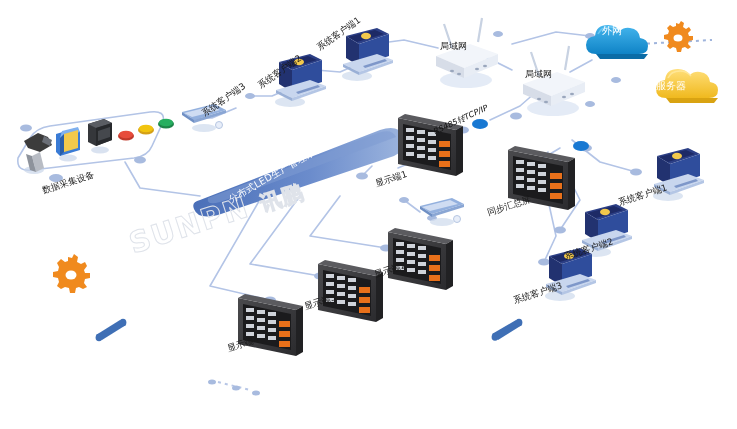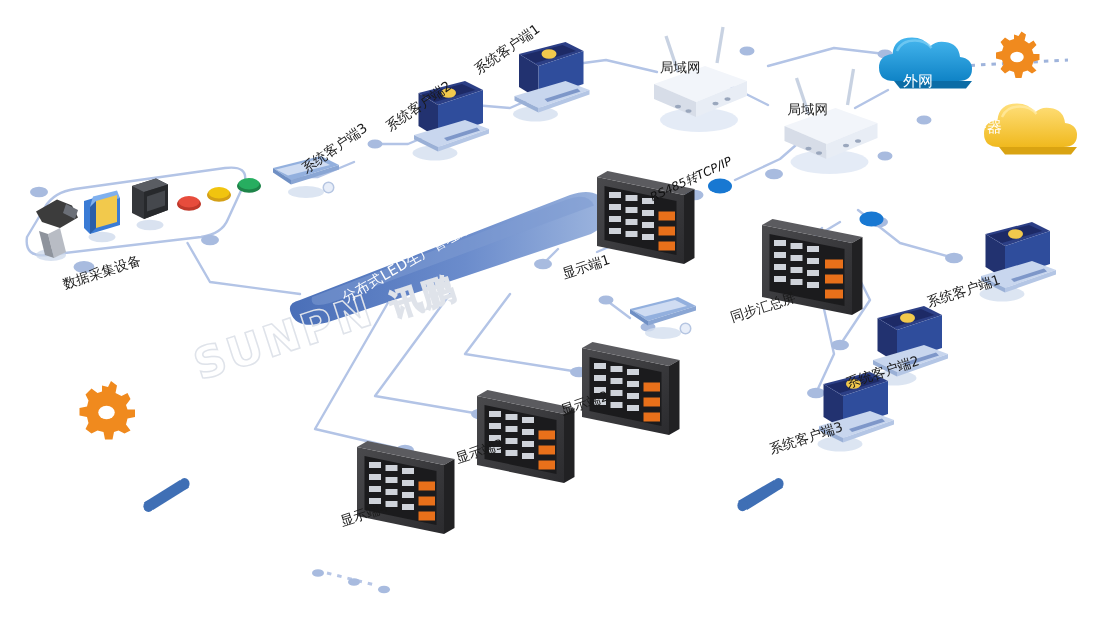--- a/index.html
+++ b/index.html
@@ -455,22 +455,22 @@
 
   <div class="lbl rot18" style="left:41px;top:186px;">数据采集设备</div>
 
   <div class="lbl rot35" style="left:200px;top:110px;">系统客户端3</div>
   <div class="lbl rot35" style="left:256px;top:82px;">系统客户端2</div>
   <div class="lbl rot35" style="left:315px;top:44px;">系统客户端1</div>
 
   <div class="lbl" style="left:440px;top:41px;">局域网</div>
   <div class="lbl" style="left:525px;top:69px;">局域网</div>
 
-  <div class="lbl" style="left:602px;top:50px;color:#ffffff;font-size:10px;">外网</div>
-  <div class="lbl" style="left:638px;top:81px;color:#ffffff;font-size:10px;">服务器</div>
+  <div class="lbl" style="left:602px;top:26px;color:#ffffff;font-size:10px;">外网</div>
+  <div class="lbl" style="left:656px;top:81px;color:#ffffff;font-size:10px;">服务器</div>
 
   <div class="lbl rs rot25" style="left:432px;top:128px;">RS485转TCP/IP</div>
 
   <div class="lbl rot18" style="left:374px;top:179px;">显示端1</div>
   <div class="lbl rot18" style="left:486px;top:208px;">同步汇总屏</div>
   <div class="lbl rot18" style="left:373px;top:270px;">显示端2</div>
   <div class="lbl rot18" style="left:303px;top:302px;">显示端3</div>
   <div class="lbl rot18" style="left:226px;top:344px;">显示端4</div>
 
   <div class="lbl rot18" style="left:617px;top:198px;">系统客户端1</div>

